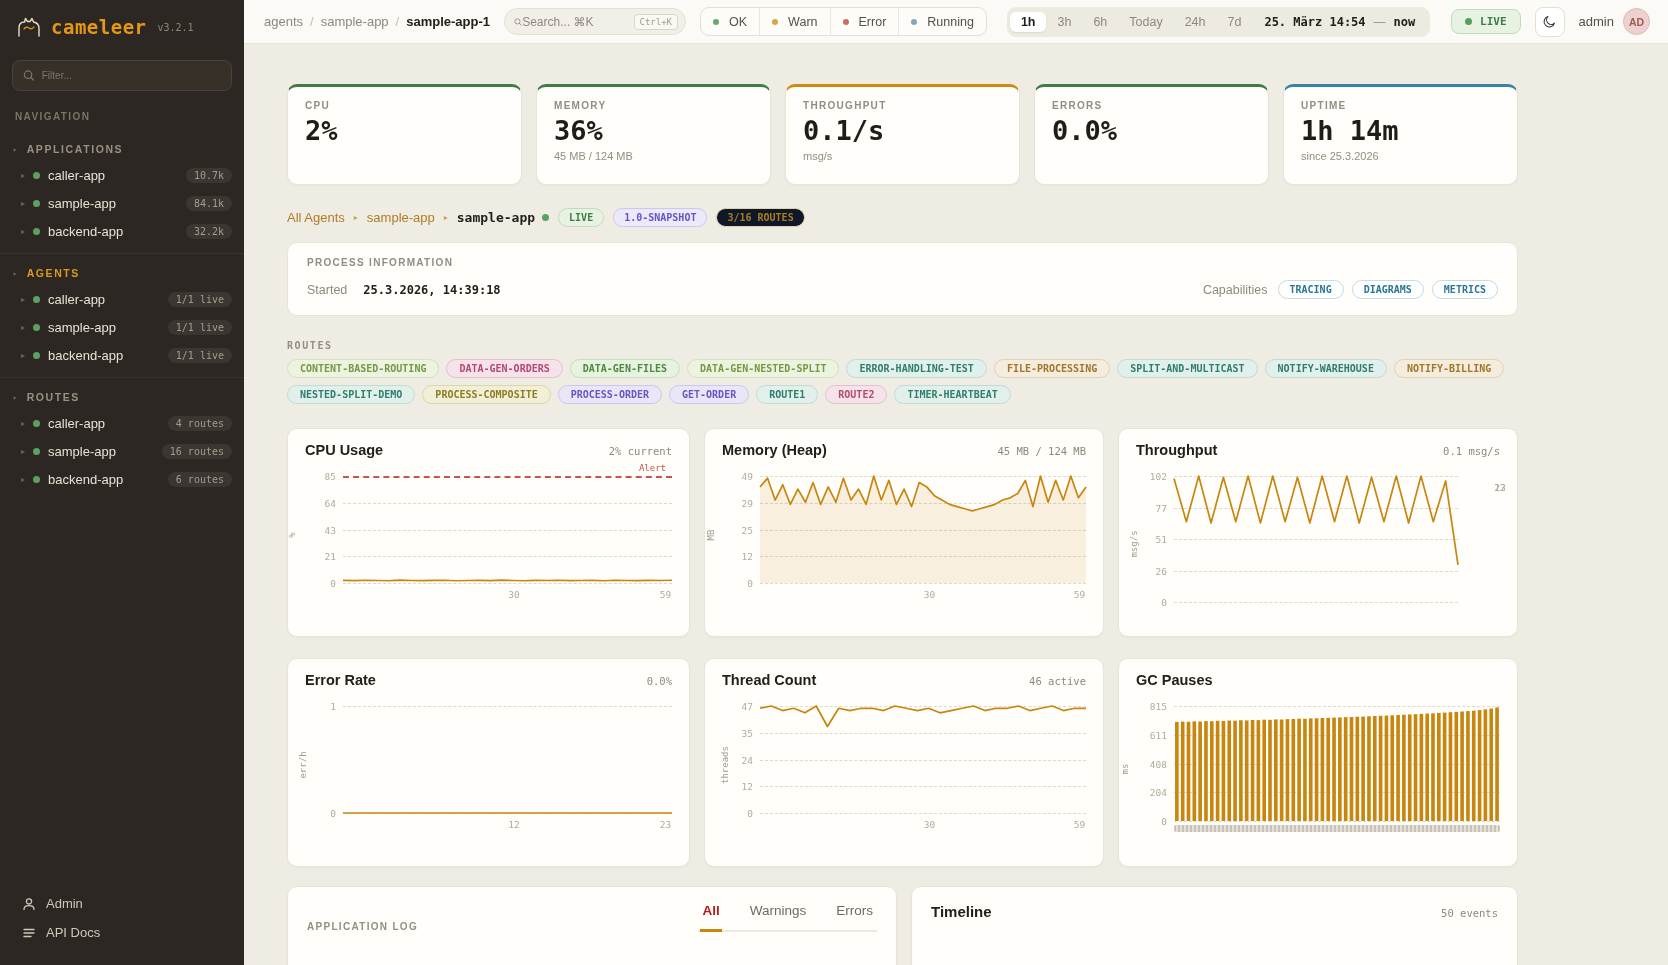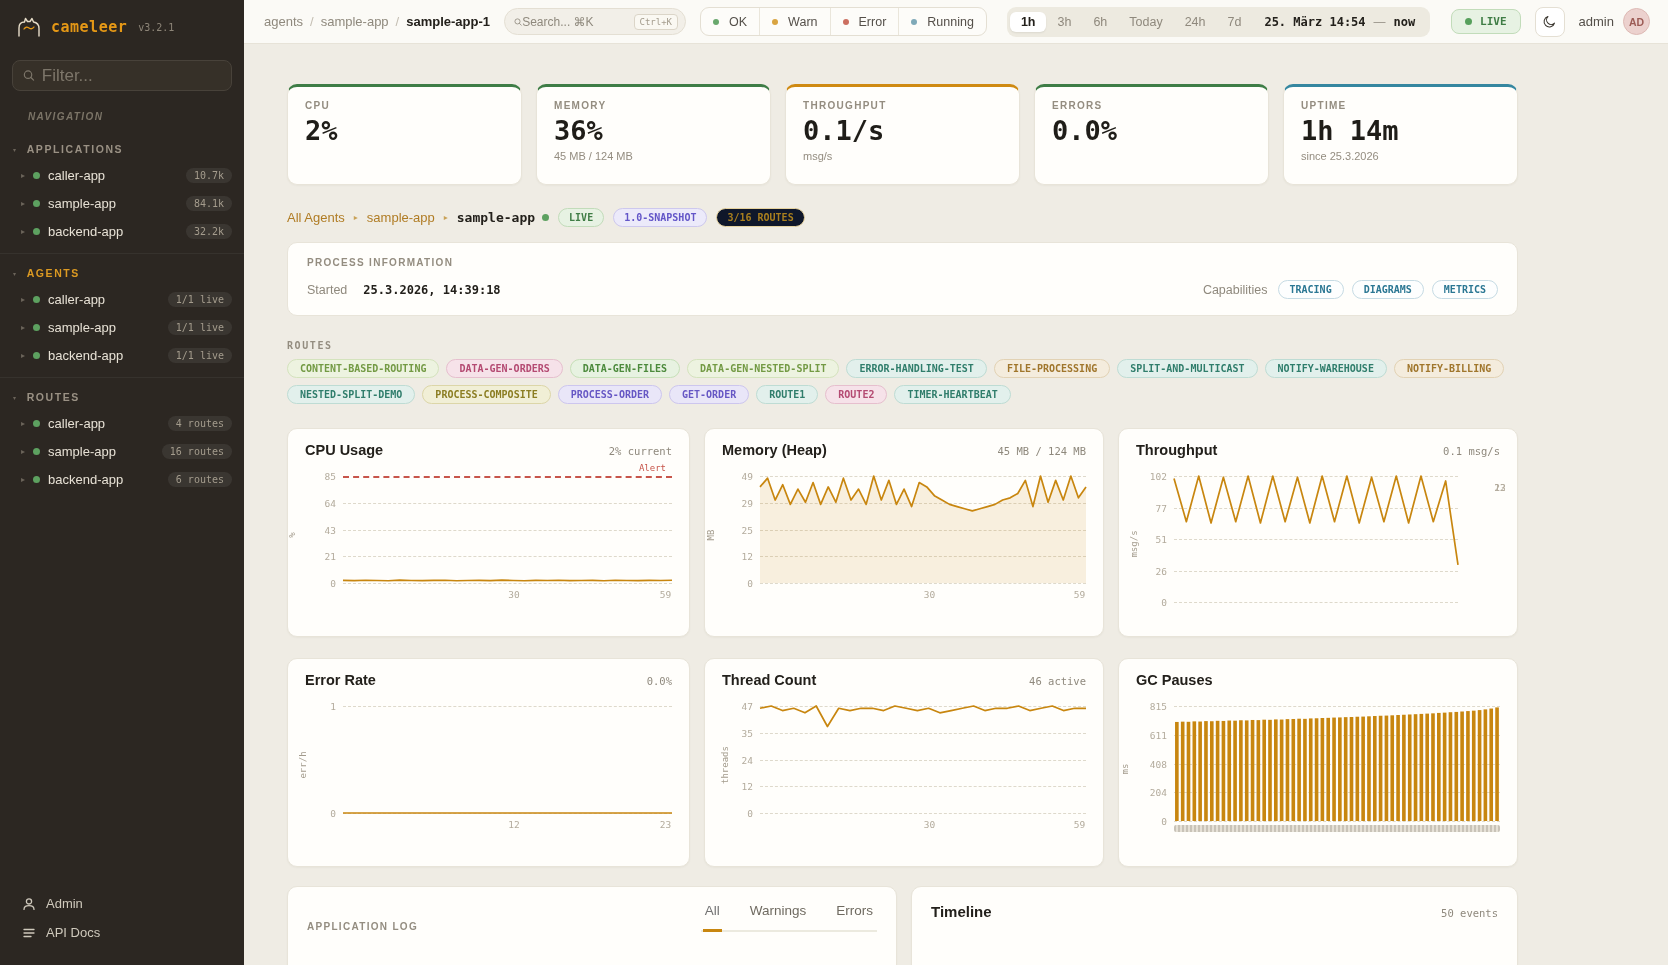--- a/index.html
+++ b/index.html
@@ -4,26 +4,26 @@
 <style>
   * { margin:0; padding:0; box-sizing:border-box; }
   html,body { width:1668px; height:965px; overflow:hidden; }
   body { font-family:"Liberation Sans", sans-serif; background:#efece4; position:relative; color:#23201b; }
   .mono { font-family:"DejaVu Sans Mono", monospace; }
   .glyph { font-family:"DejaVu Sans", sans-serif; }
 
   
   .sidebar { position:absolute; left:0; top:0; width:244px; height:965px; background:#2c2722; display:flex; flex-direction:column; }
   .logo-row { display:flex; align-items:center; gap:9px; padding:15px 16px 13px 16px; }
-  .logo-name { font-family:"DejaVu Sans Mono", monospace; font-weight:bold; font-size:15px; color:#e59816; letter-spacing:.5px; }
+  .logo-name { font-family:"DejaVu Sans Mono", monospace; font-weight:bold; font-size:19px; color:#e59816; letter-spacing:.5px; }
   .logo-ver { font-family:"DejaVu Sans Mono", monospace; font-size:10px; color:#8d8578; margin-left:2px; }
   .filter-box { margin:8px 12px 14px 12px; height:31px; background:#363028; border:1px solid #48423a; border-radius:8px; display:flex; align-items:center; gap:7px; padding:0 10px; }
-  .filter-box input { background:transparent; border:none; outline:none; color:#b5ad9f; font-size:17px; width:100%; font-family:"Liberation Sans", sans-serif; }
+  .filter-box input { background:transparent; border:none; outline:none; color:#b5ad9f; font-size:10px; width:100%; font-family:"Liberation Sans", sans-serif; }
   .filter-box input::placeholder { color:#7d766a; }
-  .nav-label { padding:6px 28px; font-size:10px; font-weight:bold; letter-spacing:1.4px; color:#7b7467;font-style:italic; }
+  .nav-label { padding:6px 15px; font-size:10px; font-weight:bold; letter-spacing:1.4px; color:#7b7467; }
   .nav-section { border-top:1px solid rgba(255,255,255,0.05); margin-top:9px; padding-top:9px; }
   .nav-section:first-child { border-top:none; margin-top:2px; }
   .nav-section-head { display:flex; align-items:center; gap:9px; padding:4px 13px 8px 13px; font-size:10.5px; font-weight:bold; letter-spacing:1.6px; color:#9a9184; cursor:pointer; }
   .nav-section-head.active { color:#dc9a22; }
   .sec-caret { font-size:6px; color:#6b645a; }
   .nav-item { display:flex; align-items:center; gap:8px; padding:5px 12px 5px 21px; font-size:13px; color:#e7e1d5; cursor:pointer; margin-bottom:3px; }
   .item-caret { font-size:8px; color:#6b645a; }
   .dot { width:7px; height:7px; border-radius:50%; display:inline-block; flex:none; }
   .dot-green { background:#5da160; }
   .nav-badge { margin-left:auto; background:rgba(255,255,255,0.07); color:#a49c8d; font-family:"DejaVu Sans Mono", monospace; font-size:10px; padding:2px 8px; border-radius:9px; }
@@ -105,21 +105,21 @@
   .xtick { position:absolute; transform:translateX(-50%); font-size:9.5px; color:#b3ab9c; top:2px; }
   .axis-blur { margin-top:4px; height:7px; border-radius:2px; background:repeating-linear-gradient(90deg,#b6afa1 0 2px,#ddd7ca 2px 4px); opacity:.75; }
 
   .bottom-row { display:flex; gap:14px; margin-top:19px; }
   .bottom-panel { background:#fffefb; border:1px solid #e8e4d9; border-radius:10px; height:220px; padding:16px 19px; box-shadow:0 1px 2px rgba(60,50,30,0.04); }
   .log-panel { width:610px; }
   .tl-panel { width:607px; }
   .log-head { display:flex; align-items:flex-end; justify-content:space-between; }
   .tabs { display:flex; gap:26px; border-bottom:2px solid #eceadf; padding:0 2px; }
   .tab { font-size:13.5px; color:#6f6a60; padding:0 2px 11px 2px; cursor:pointer; }
-  .tab.active { color:#737373; font-weight:normal; border-bottom:3px solid #c8860f; margin-bottom:-2px; }
+  .tab.active { color:#b91c1c; font-weight:bold; border-bottom:3px solid #c8860f; margin-bottom:-2px; }
   .tl-head { display:flex; align-items:baseline; justify-content:space-between; }
   .tl-title { font-size:15px; font-weight:bold; }
   .tl-events { font-family:"DejaVu Sans Mono", monospace; font-size:10.5px; color:#8f897d; }
 
   svg.icon { display:block; }
 </style>
 </head>
 <body>
 
 <div class="sidebar">

